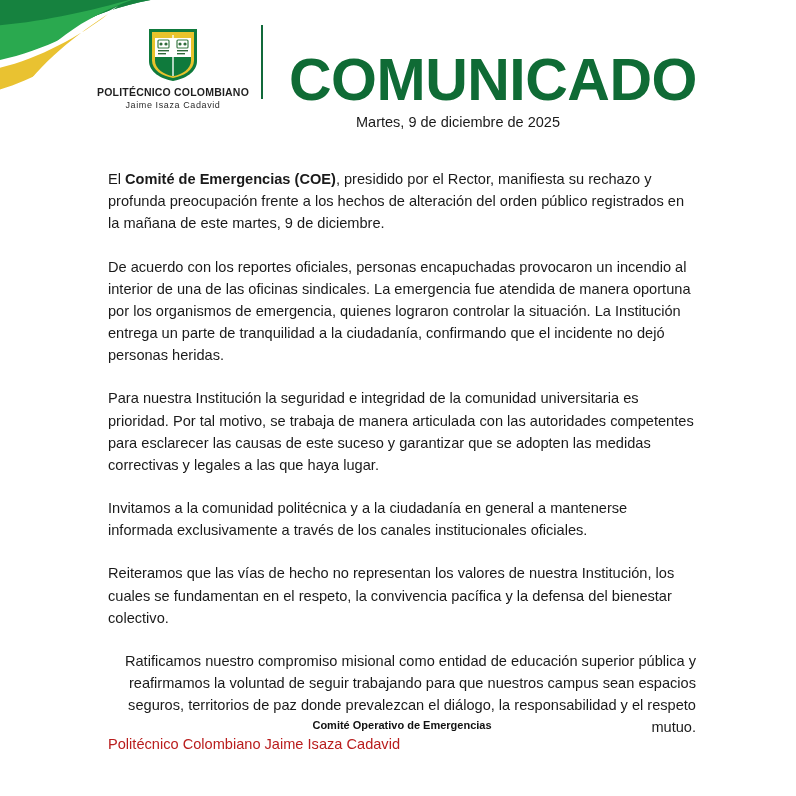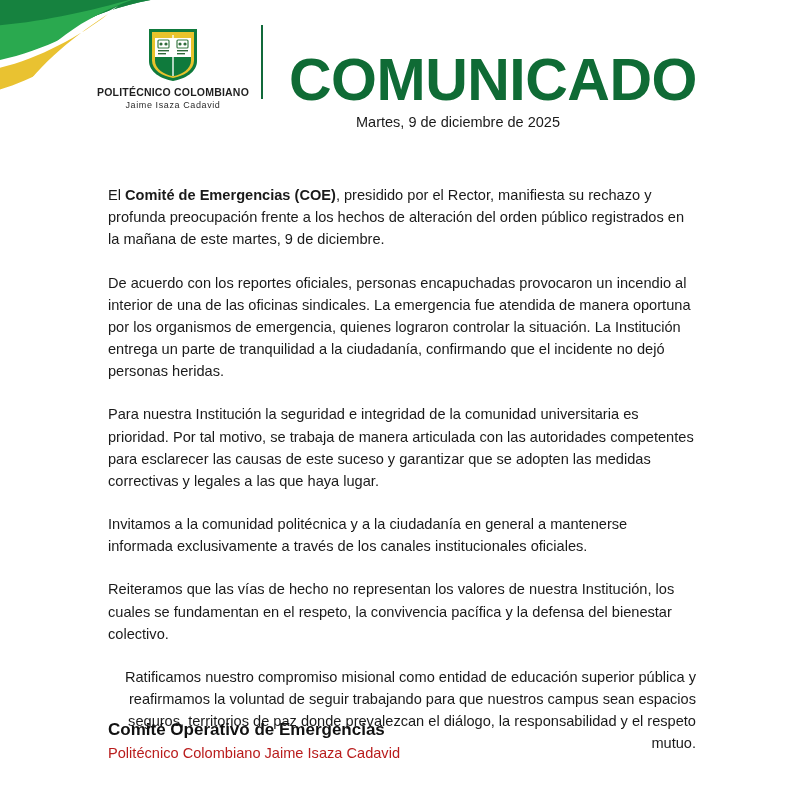--- a/index.html
+++ b/index.html
@@ -110,38 +110,39 @@
   .body-area {
     position: absolute;
     left: 108px;
     top: 168px;
     width: 588px;
   }
   .para {
     font-size: 14.6px;
     line-height: 1.52;
     color: #1a1a1a;
-    margin: 16px 0 21px 0;
+    margin: 0 0 21px 0;
     text-align: left;
   }
   .para:last-child { margin-bottom: 0; text-align: right; }
   .para b { font-weight: bold; }
 
   
   .signature {
     position: absolute;
     left: 108px;
     top: 718px;
     width: 588px;
   }
   .sig-line-1 {
-    font-size: 17px;
+    font-size: 11px;
     font-weight: bold;
     color: #111111;
     line-height: 1.45;
+    text-align: center;
   }
   .sig-line-2 {
     font-size: 14.6px;
     color: #b91c1c;
     line-height: 1.45;
   }
 </style>
 </head>
 <body>
 

